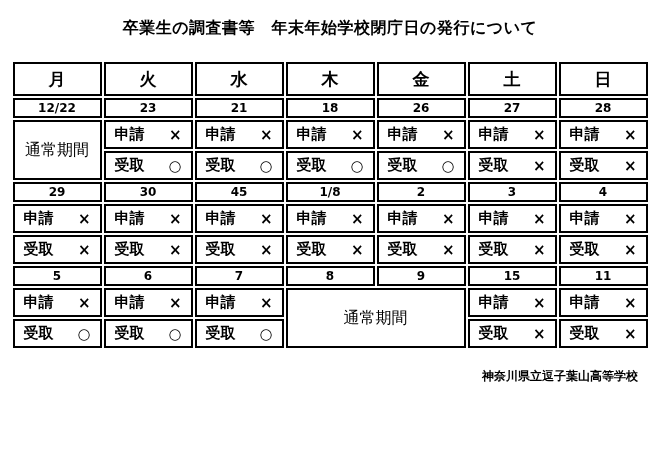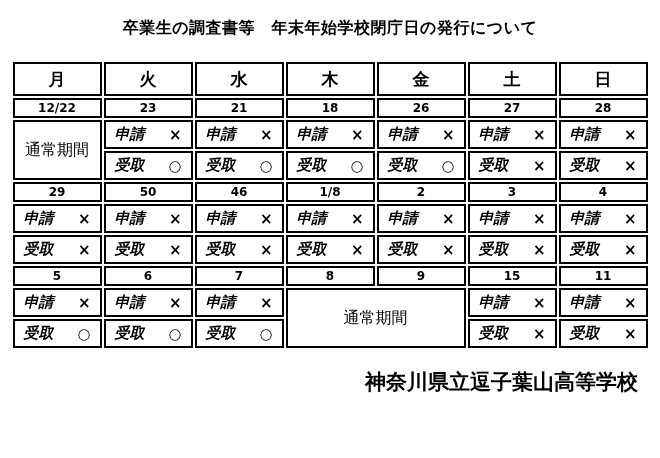--- a/index.html
+++ b/index.html
@@ -18,29 +18,29 @@
   table.schedule{
     border-collapse:separate;border-spacing:2px;
     table-layout:fixed;width:624px;margin:22px auto 0;
   }
   table.schedule th,table.schedule td{
     border:2px solid #000000;padding:0;text-align:center;vertical-align:middle;
     overflow:hidden;background:#ffffff;
   }
   th.weekday{height:30px;font-size:17px;font-weight:700;}
   td.date{height:16px;font-size:12px;font-weight:700;line-height:16px;}
-  td.mark{height:25px;font-size:15px;font-weight:700;font-style:italic;}
+  td.mark{height:25px;font-size:15px;font-weight:700;}
   td.period{font-size:16px;font-weight:400;}
   td.shaded{background:#ececec;}
   .mark-inner{
     display:flex;justify-content:space-between;align-items:center;
     padding:0 9px;height:100%;
   }
   .footer{
-    text-align:right;margin:18px 22px 0 0;font-size:21px;font-weight:700;padding-left:44px;
+    text-align:right;margin:18px 22px 0 0;font-size:12px;font-weight:700;padding-left:44px;
   }
 </style>
 </head>
 <body>
 
 <div class="page">
 
   <div class="title">卒業生の調査書等　年末年始学校閉庁日の発行について</div>
 
 
@@ -147,22 +147,22 @@
           </td>
           <td class="mark shaded">
             <div class="mark-inner">
               <span>受取</span>
               <span>×</span>
             </div>
           </td>
         </tr>
         <tr>
           <td class="date">29</td>
-          <td class="date">50</td>
-          <td class="date">46</td>
+          <td class="date">30</td>
+          <td class="date">45</td>
           <td class="date">1/8</td>
           <td class="date">2</td>
           <td class="date">3</td>
           <td class="date">4</td>
         </tr>
         <tr>
           <td class="mark shaded">
             <div class="mark-inner">
               <span>申請</span>
               <span>×</span>

